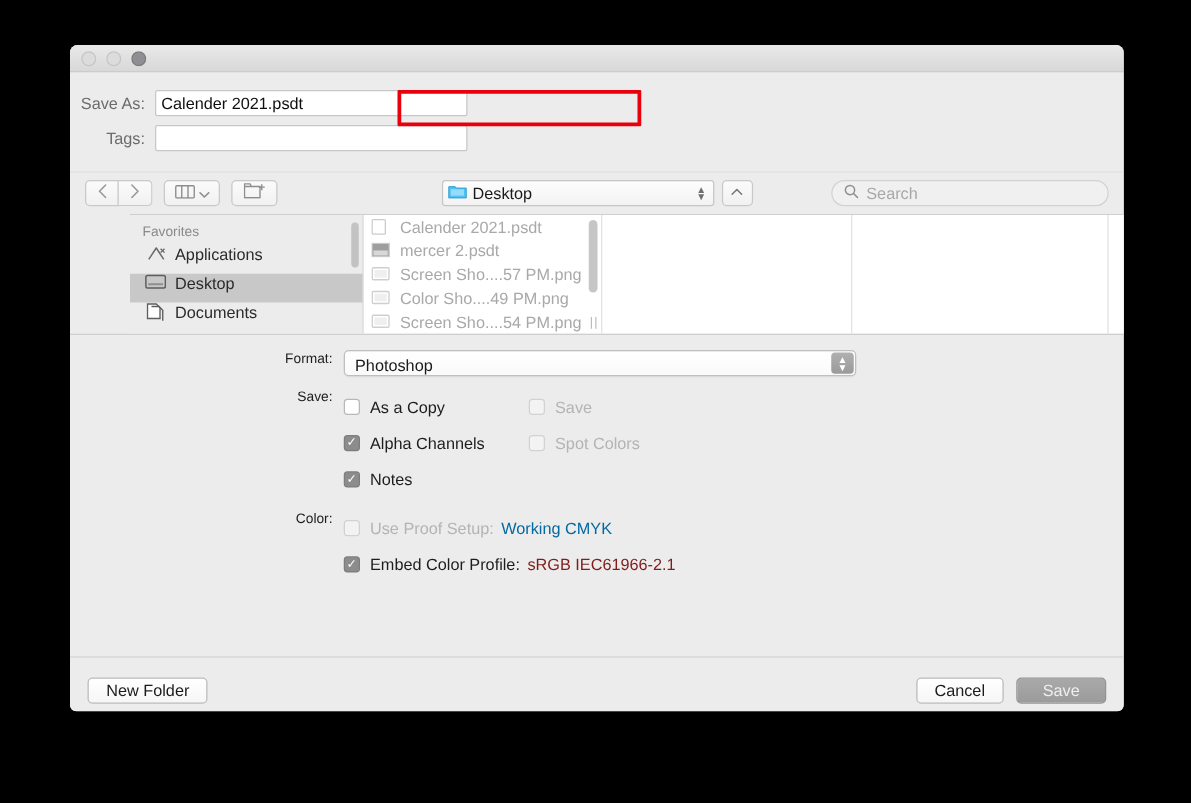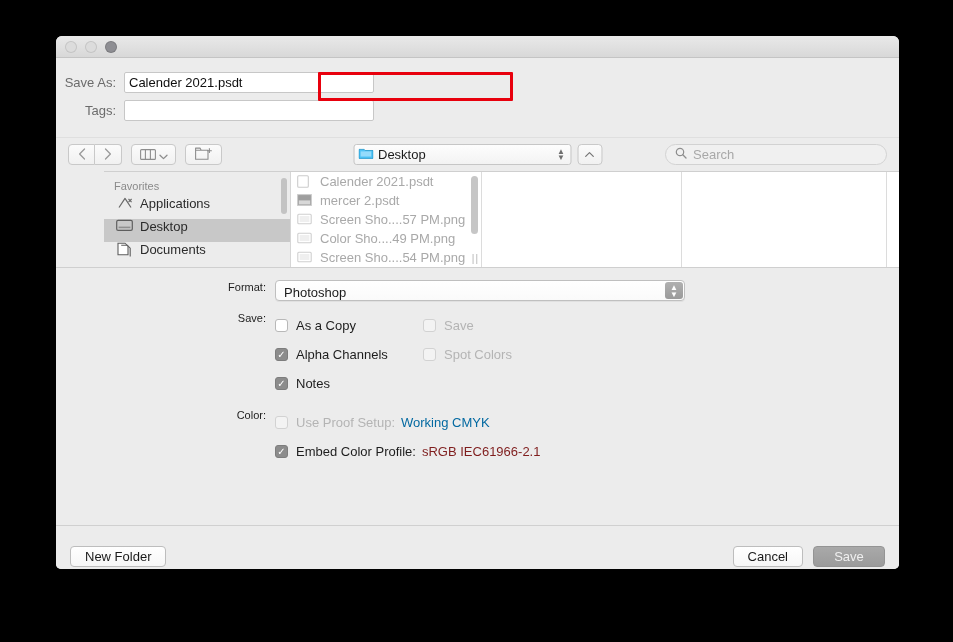--- a/index.html
+++ b/index.html
@@ -284,22 +284,22 @@
     border: 1px solid #bdbdbd;
     border-radius: 4px;
     font-size: 13px; color: #1a1a1a;
   }
 
   
   .footer {
     height: 44px;
     background: #ececec;
     border-top: 1px solid #d0d0d0;
-    display: flex; align-items: flex-end;
-    padding: 2px 14px;
+    display: flex; align-items: flex-start;
+    padding: 16px 14px;
     flex: none;
   }
   .btn {
     height: 21px; padding: 0 14px;
     display: inline-flex; align-items: center; justify-content: center;
     border-radius: 4px;
     font-size: 13px;
     border: 1px solid #bdbdbd;
     background: linear-gradient(to bottom,#ffffff,#f6f6f6);
     color: #1a1a1a;

